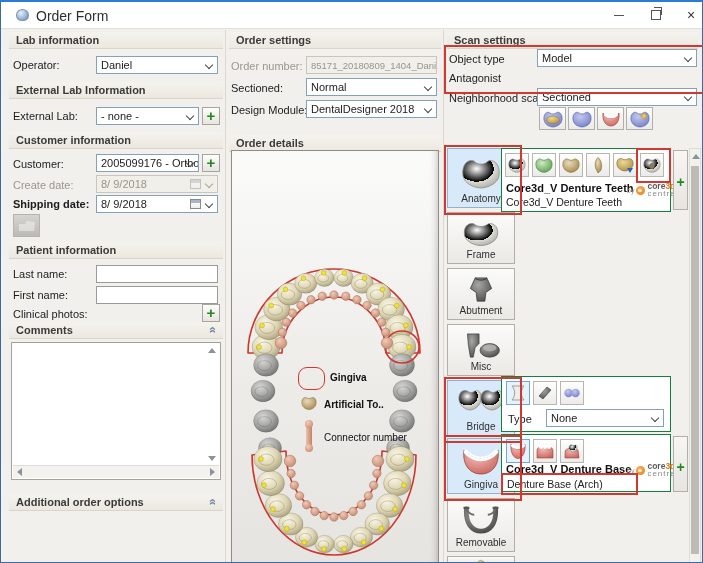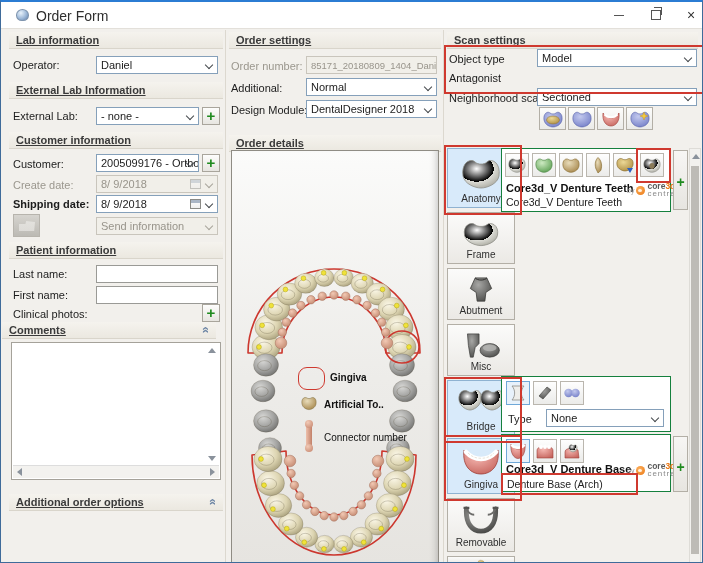--- a/index.html
+++ b/index.html
@@ -11,21 +11,21 @@
   #app-icon{position:absolute;left:15px;top:7px;width:13px;height:12px;border-radius:50% 50% 45% 45%;
             background:radial-gradient(circle at 35% 30%,#e8f2fb,#9db8d8 55%,#5f7ea8);border:1px solid #7d93ad;box-sizing:border-box;}
   #title-text{position:absolute;left:35px;top:6px;font-size:14px;color:#2e2e2e;}
   .wbtn{position:absolute;top:3px;width:28px;height:20px;display:flex;align-items:center;justify-content:center;color:#444;}
   .min-glyph{width:10px;height:1px;background:#555;}
   .restore-glyph{width:8px;height:8px;border:1px solid #555;position:relative;background:#fff;}
   .restore-glyph::before{content:'';position:absolute;left:2px;top:-4px;width:8px;height:8px;border:1px solid #555;border-left:none;border-bottom:none;box-sizing:border-box;}
   .close-glyph{font-size:14px;line-height:14px;color:#333;}
   
   .hdr{position:absolute;height:17px;background:linear-gradient(#f5f3ee,#ebe8e0);border-bottom:1px solid #d9d5cb;
-       font-weight:bold;font-size:11px;color:#3a3a3a;padding:2px 0 4px 7px;box-sizing:border-box;text-decoration:underline;}
+       font-weight:bold;font-size:11px;color:#3a3a3a;padding:2px 0 4px 7px;box-sizing:border-box;}
   .hdr .collapse{position:absolute;right:7px;top:1px;display:inline-block;transform:rotate(-90deg);color:#6f87a6;font-size:12px;font-weight:bold;}
   
   .lbl{position:absolute;font-size:11px;color:#1c1c1c;white-space:nowrap;}
   .lbl.dis{color:#9b978e;}
   .combo,.txtfield{position:absolute;height:18px;background:#fff;border:1px solid #85a0ba;box-sizing:border-box;
        font-size:11px;padding:2px 16px 0 4px;white-space:nowrap;overflow:hidden;}
   .txtfield{padding-right:4px;border-color:#9a9a96;}
   .combo .arr{position:absolute;right:5px;top:5px;width:5px;height:5px;border-right:1.4px solid #44484c;border-bottom:1.4px solid #44484c;transform:rotate(45deg);}
   .combo.dis,.txtfield.dis{background:#f1efe9;color:#98948b;border-color:#c9c5bc;}
   .combo.dis .arr{border-color:#a8a49b;}
@@ -164,46 +164,45 @@
   <div class="combo" style="left:95px;top:152px;width:103px"><span>2005099176 - Ortho Do</span><span class="arr"></span></div>
   <div class="plusbtn" style="left:201px;top:152px"><span>+</span></div>
 
   <span class="lbl dis" style="left:12px;top:177px">Create date:</span>
   <div class="combo dis datefield" style="left:95px;top:173px;width:122px"><span>8/ 9/2018</span><span class="cal-ic"></span><span class="arr"></span></div>
 
   <span class="lbl" style="left:12px;top:196px;font-weight:bold">Shipping date:</span>
   <div class="combo datefield" style="left:95px;top:193px;width:122px"><span>8/ 9/2018</span><span class="cal-ic"></span><span class="arr"></span></div>
 
   <div id="send-btn"></div>
-  <div class="combo dis" style="left:95px;top:215px;width:122px"><span>Send information</span><span class="arr"></span></div>
 
   <div class="hdr" style="left:8px;top:240px;width:214px"><span>Patient information</span></div>
   <span class="lbl" style="left:12px;top:266px">Last name:</span>
   <div class="txtfield" style="left:95px;top:263px;width:122px"></div>
   <span class="lbl" style="left:12px;top:287px">First name:</span>
   <div class="txtfield" style="left:95px;top:284px;width:122px"></div>
   <span class="lbl" style="left:12px;top:306px">Clinical photos:</span>
   <div class="plusbtn" style="left:201px;top:302px"><span>+</span></div>
 
-  <div class="hdr" style="left:1px;top:320px;width:214px"><span>Comments</span><span class="collapse">»</span></div>
+  <div class="hdr" style="left:8px;top:320px;width:214px"><span>Comments</span><span class="collapse">»</span></div>
   <div id="comments-box">
     <span class="chev up" style="right:4px;top:5px"></span>
     <span class="chev down" style="right:4px;bottom:18px"></span>
     <div id="comments-hbar">
       <span class="chev-h left" style="left:4px;top:2px"></span>
       <span class="chev-h right" style="right:4px;top:2px"></span>
     </div>
   </div>
 
   <div class="hdr" style="left:8px;top:492px;width:214px"><span>Additional order options</span><span class="collapse">»</span></div>
 
   <div class="hdr" style="left:228px;top:30px;width:212px"><span>Order settings</span></div>
   <span class="lbl dis" style="left:230px;top:58px">Order number:</span>
   <div class="txtfield dis" style="left:305px;top:54px;width:131px;font-size:9.5px;padding-top:3px">85171_20180809_1404_Daniel</div>
-  <span class="lbl" style="left:230px;top:80px">Additional:</span>
+  <span class="lbl" style="left:230px;top:80px">Sectioned:</span>
   <div class="combo" style="left:305px;top:76px;width:131px"><span>Normal</span><span class="arr"></span></div>
   <span class="lbl" style="left:230px;top:102px">Design Module:</span>
   <div class="combo" style="left:305px;top:98px;width:131px"><span>DentalDesigner 2018</span><span class="arr"></span></div>
 
   <div class="hdr" style="left:228px;top:133px;width:212px"><span>Order details</span></div>
   <div id="chart-panel">
     <svg id="tooth-chart" width="206" height="413" viewBox="0 0 206 413">
         <defs>
           <radialGradient id="gIvoryT" cx="38%" cy="32%" r="78%">
             <stop offset="0%" stop-color="#faf6e6"></stop>

